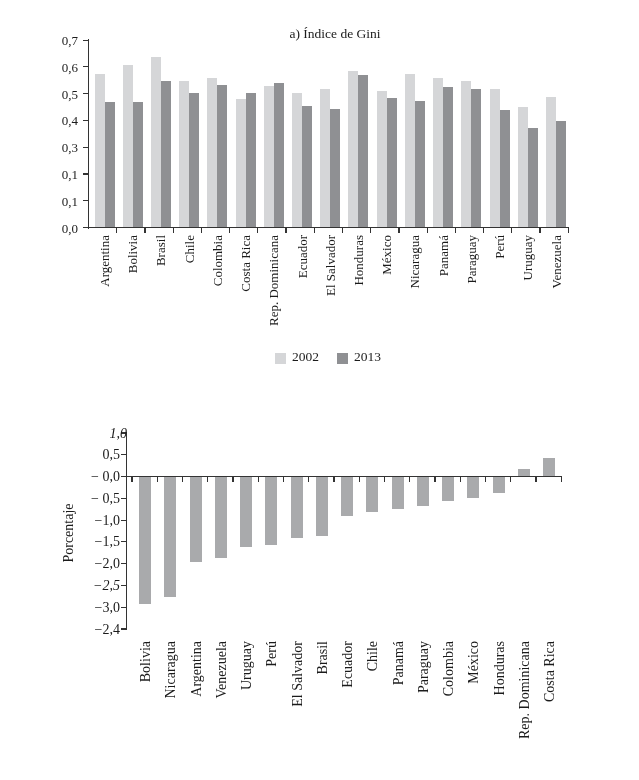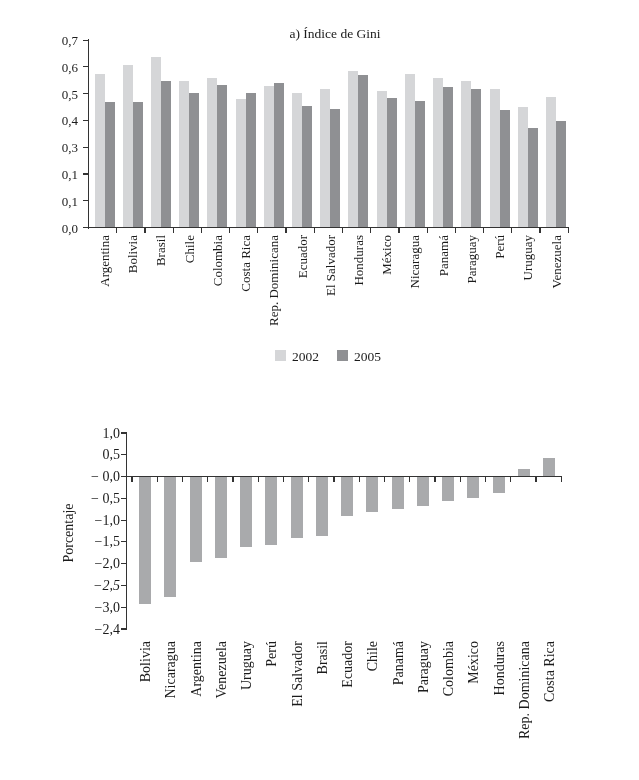--- a/index.html
+++ b/index.html
@@ -17,21 +17,21 @@
     transform:translateX(-50%) rotate(180deg);
     font-size:13px;line-height:14px;white-space:nowrap;
   }
   .vtext-b{font-size:14px;line-height:15px;}
   .ylab{
     position:absolute;writing-mode:vertical-rl;
     transform:translateY(-50%) rotate(180deg);
     font-size:14px;line-height:15px;white-space:nowrap;
   }
   .legend{position:absolute;display:flex;justify-content:center;align-items:center;font-size:13.5px;line-height:14px;}
-  .legend-item{display:inline-flex;align-items:flex-start;margin:0 9px;}
+  .legend-item{display:inline-flex;align-items:flex-end;margin:0 9px;}
   .legend-swatch{display:inline-block;width:11px;height:11px;margin-right:6px;}
 </style>
 </head>
 <body>
 
 <div id="canvas">
 
   <section id="chart-a" class="layer">
     <div class="title" id="title-a" style="left:95px;top:26px;width:480px;">a) Índice de Gini</div>
   <div style="position: absolute; left: 94.5px; top: 73.9822px; width: 10px; height: 154.018px; background: rgb(213, 214, 216);"></div>
@@ -122,21 +122,21 @@
       <div style="position: absolute; left: 567.64px; top: 228px; width: 1.2px; height: 4.5px; background: rgb(51, 51, 51);"></div>
     </section>
 
   <div class="legend" id="legend" style="left:88px;top:350px;width:480px;">
       <span class="legend-item">
         <span class="legend-swatch" style="background: rgb(213, 214, 216);"></span>
         <span>2002</span>
       </span>
       <span class="legend-item">
         <span class="legend-swatch" style="background: rgb(143, 144, 147);"></span>
-        <span>2005</span>
+        <span>2013</span>
       </span>
     </div>
 
   <section id="chart-b" class="layer">
     <div class="ylab" style="left:61px;top:533px;">Porcentaje</div>
   <div style="position: absolute; left: 139px; top: 477.256px; width: 12px; height: 126.312px; background: rgb(169, 170, 172);"></div>
       <div class="vtext vtext-b" style="left: 145px; top: 640.5px;">Bolivia</div>
       <div style="position: absolute; left: 164.25px; top: 477.256px; width: 12px; height: 119.779px; background: rgb(169, 170, 172);"></div>
       <div class="vtext vtext-b" style="left: 170.25px; top: 640.5px;">Nicaragua</div>
       <div style="position: absolute; left: 189.5px; top: 477.256px; width: 12px; height: 84.9342px; background: rgb(169, 170, 172);"></div>
@@ -165,21 +165,21 @@
       <div class="vtext vtext-b" style="left: 473.25px; top: 640.5px;">México</div>
       <div style="position: absolute; left: 492.5px; top: 477.256px; width: 12px; height: 15.6802px; background: rgb(169, 170, 172);"></div>
       <div class="vtext vtext-b" style="left: 498.5px; top: 640.5px;">Honduras</div>
       <div style="position: absolute; left: 517.75px; top: 469.323px; width: 12px; height: 6.5334px; background: rgb(169, 170, 172);"></div>
       <div class="vtext vtext-b" style="left: 523.75px; top: 640.5px;">Rep. Dominicana</div>
       <div style="position: absolute; left: 543px; top: 458.434px; width: 12px; height: 17.4224px; background: rgb(169, 170, 172);"></div>
       <div class="vtext vtext-b" style="left: 549px; top: 640.5px;">Costa Rica</div>
       <div style="position: absolute; left: 126px; top: 432px; width: 1.4px; height: 197.5px; background: rgb(51, 51, 51);"></div>
       <div style="position: absolute; left: 126px; top: 475.856px; width: 435.5px; height: 1.4px; background: rgb(51, 51, 51);"></div>
       <div style="position: absolute; left: 120.8px; top: 432.4px; width: 5.2px; height: 1.2px; background: rgb(51, 51, 51);"></div>
-      <div class="tick-label tick-label-b" style="left: 80px; top: 424.5px; width: 40px;">1,0</div>
+      <div class="tick-label tick-label-b" style="left: 87px; top: 424.5px; width: 40px; font-style: italic;">1,0</div>
       <div style="position: absolute; left: 120.8px; top: 454.178px; width: 5.2px; height: 1.2px; background: rgb(51, 51, 51);"></div>
       <div class="tick-label tick-label-b" style="left: 80px; top: 446.278px; width: 40px;">0,5</div>
       <div style="position: absolute; left: 120.8px; top: 475.956px; width: 5.2px; height: 1.2px; background: rgb(51, 51, 51);"></div>
       <div class="tick-label tick-label-b" style="left: 80px; top: 468.056px; width: 40px;">− 0,0</div>
       <div style="position: absolute; left: 120.8px; top: 497.734px; width: 5.2px; height: 1.2px; background: rgb(51, 51, 51);"></div>
       <div class="tick-label tick-label-b" style="left: 80px; top: 489.834px; width: 40px;">− 0,5</div>
       <div style="position: absolute; left: 120.8px; top: 519.512px; width: 5.2px; height: 1.2px; background: rgb(51, 51, 51);"></div>
       <div class="tick-label tick-label-b" style="left: 80px; top: 511.612px; width: 40px;">−1,0</div>
       <div style="position: absolute; left: 120.8px; top: 541.29px; width: 5.2px; height: 1.2px; background: rgb(51, 51, 51);"></div>
       <div class="tick-label tick-label-b" style="left: 80px; top: 533.39px; width: 40px;">−1,5</div>

